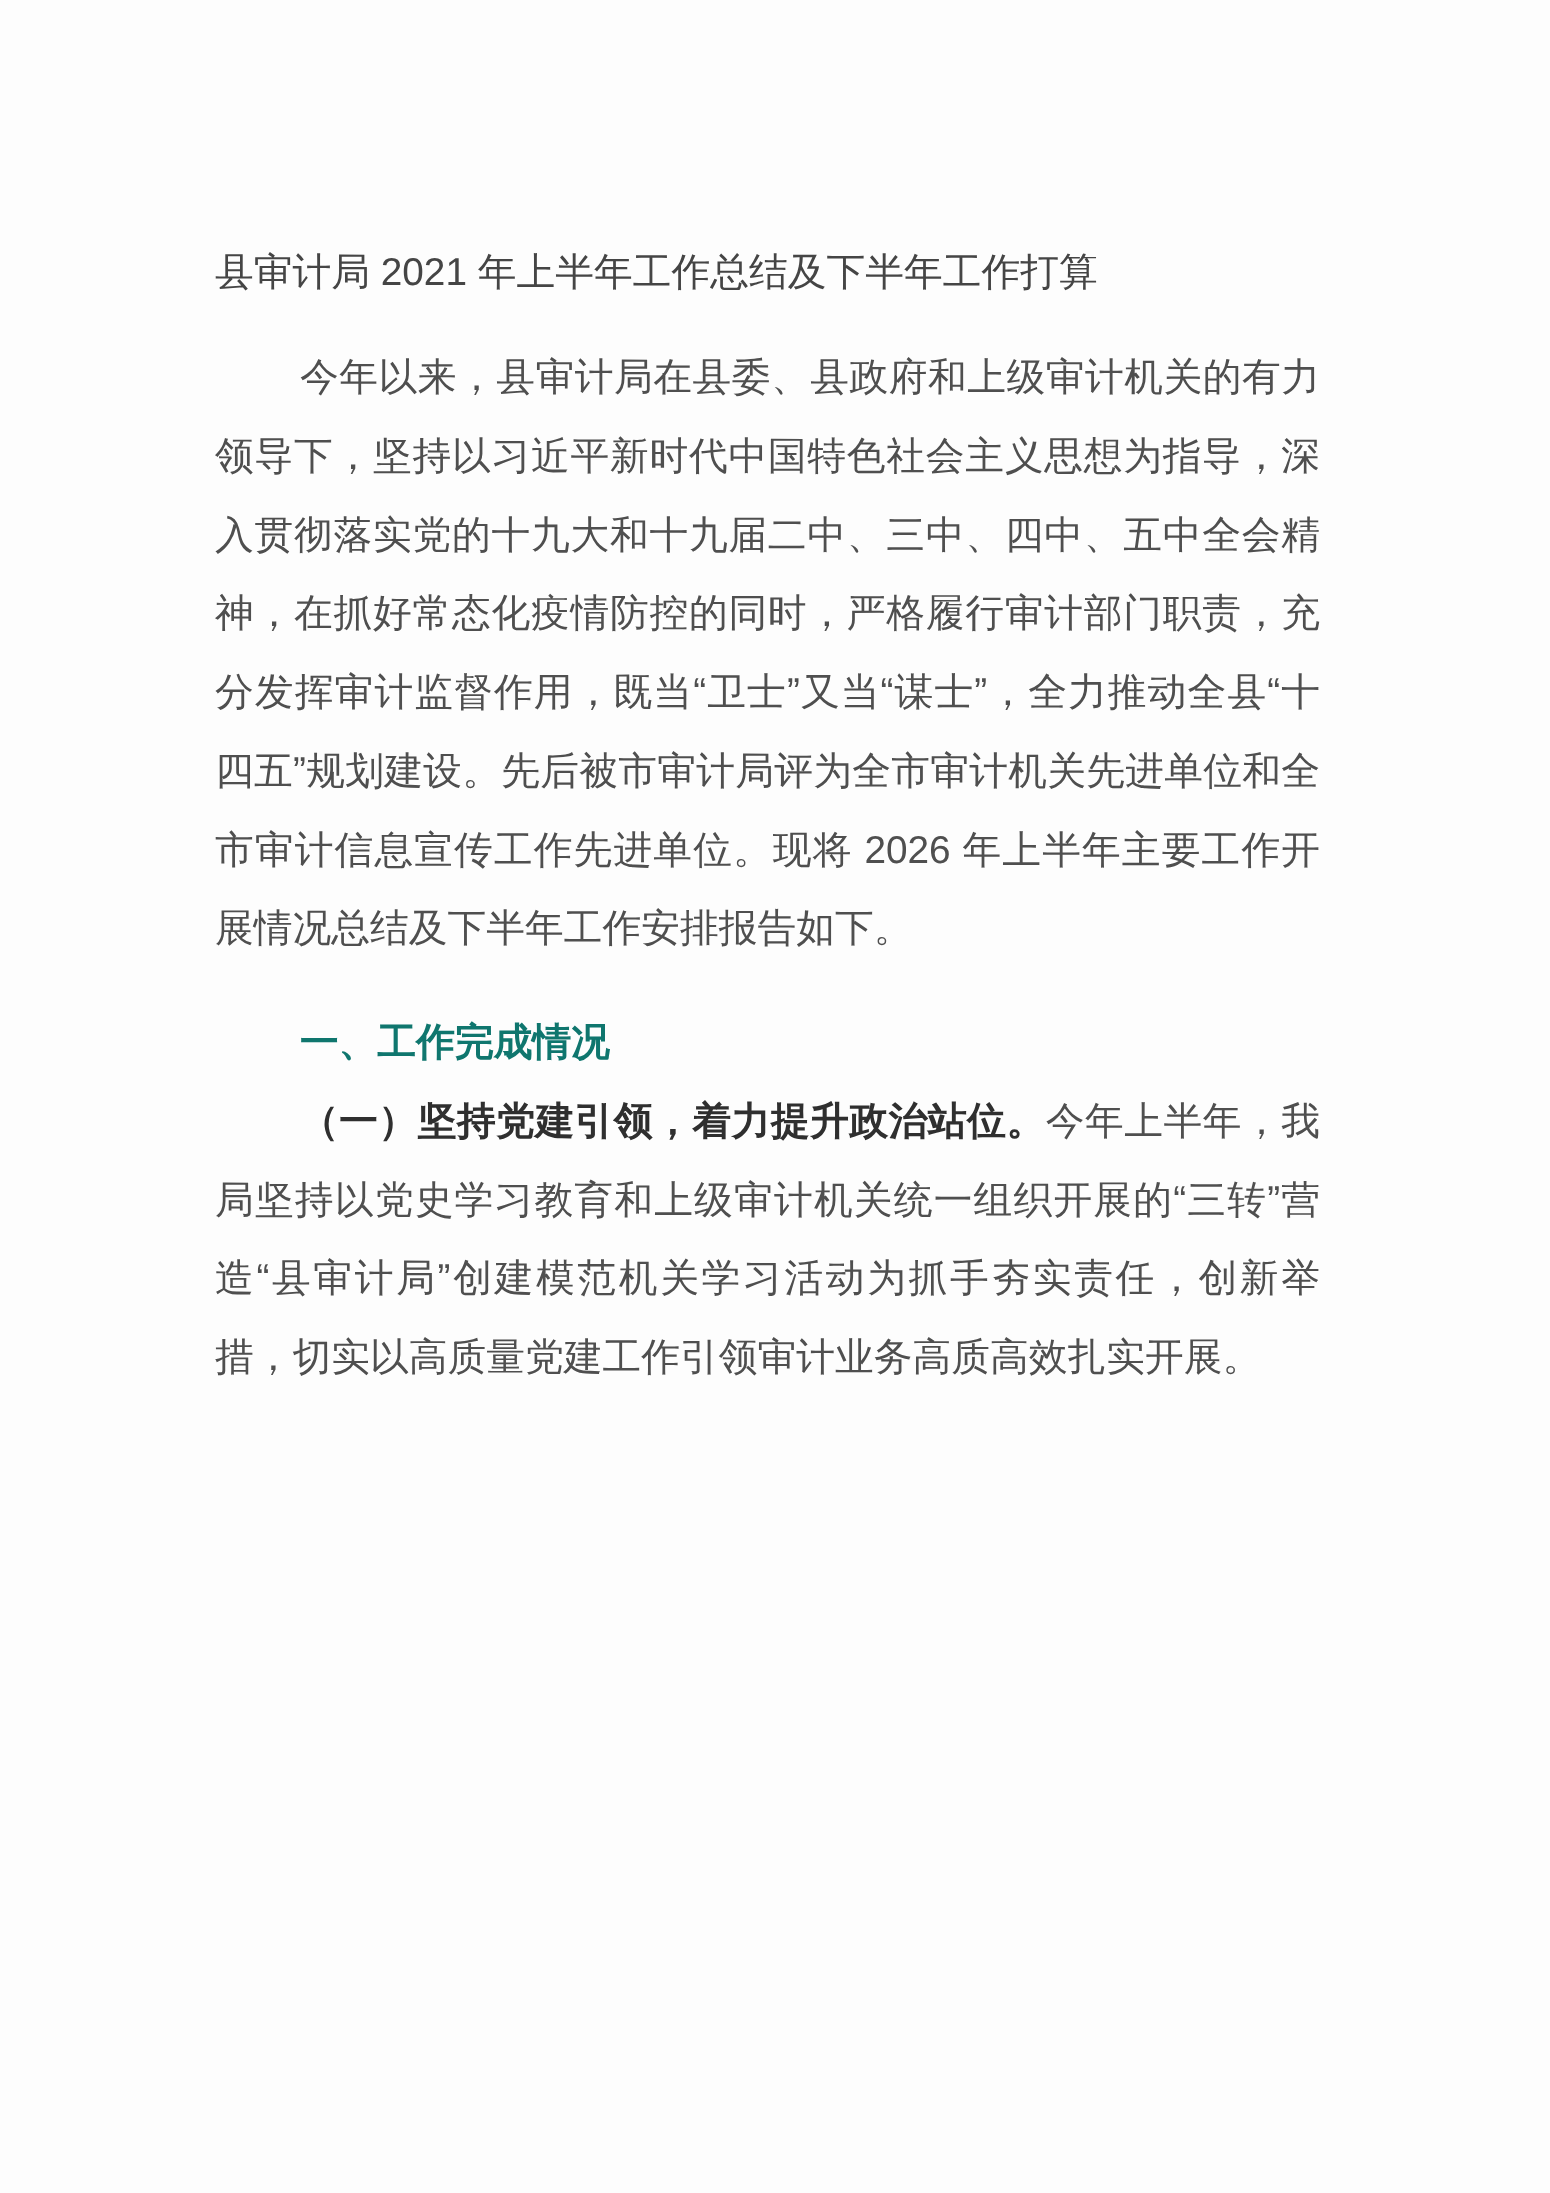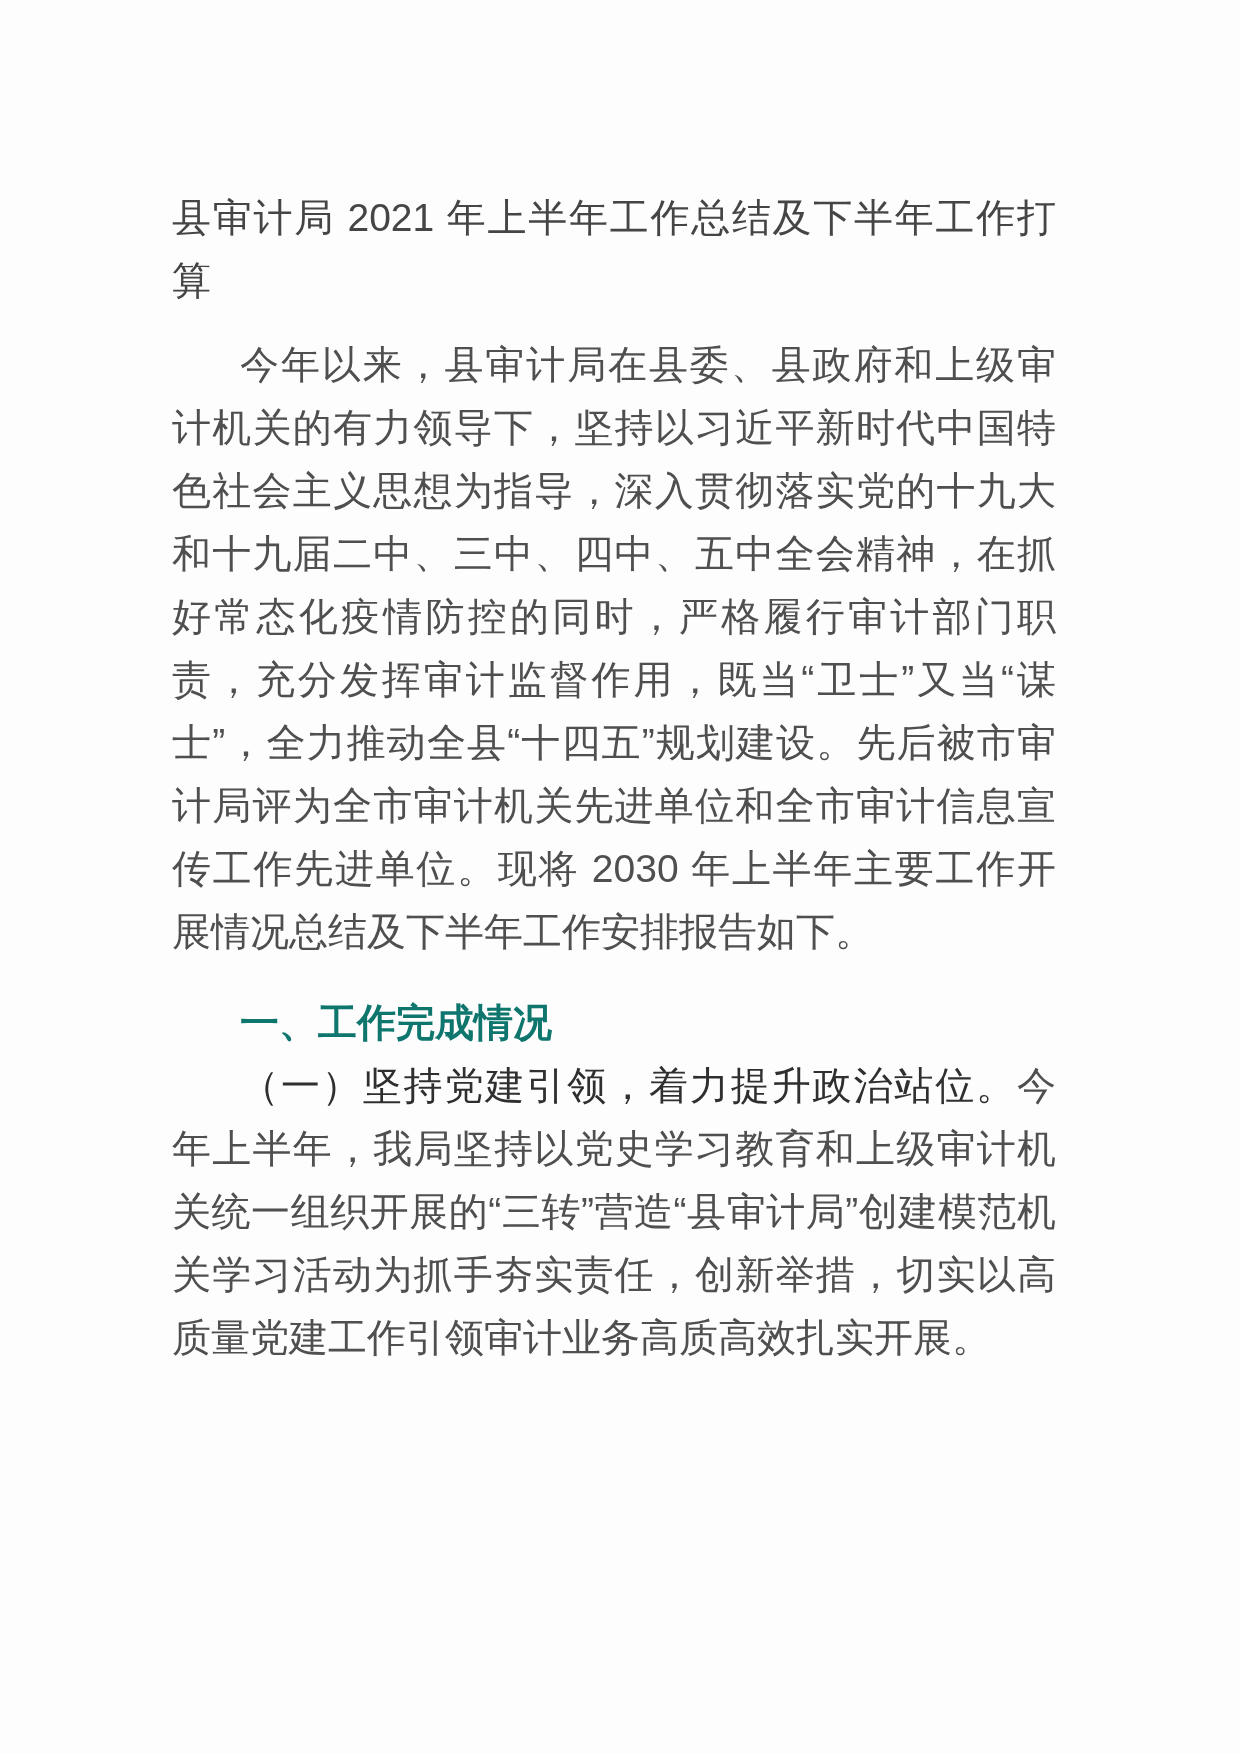--- a/index.html
+++ b/index.html
@@ -15,50 +15,50 @@
     background: #fdfdfd;
     overflow: hidden;
   }
   .doc {
     position: absolute;
     top: 186px;
     left: 172px;
     width: 884px;
   }
   .line {
-    font-size: 39px;
+    font-size: 31px;
     line-height: 63px;
     color: #4f4f4f;
     text-align: justify;
     letter-spacing: 0;
   }
   .title {
     margin-bottom: 21px;
     color: #454545;
   }
   .indent { text-indent: 68px; }
   .heading {
     margin-top: 28px;
     font-weight: bold;
     color: #0f766e;
   }
   .bold-lead {
-    font-weight: normal;
+    font-weight: bold;
     color: #2f2f2f;
   }
 </style>
 </head>
 <body>
 
 <div class="page">
   <div class="doc">
 
     <p class="line title">县审计局 2021 年上半年工作总结及下半年工作打算</p>
 
-    <p class="line indent">今年以来，县审计局在县委、县政府和上级审计机关的有力领导下，坚持以习近平新时代中国特色社会主义思想为指导，深入贯彻落实党的十九大和十九届二中、三中、四中、五中全会精神，在抓好常态化疫情防控的同时，严格履行审计部门职责，充分发挥审计监督作用，既当“卫士”又当“谋士”，全力推动全县“十四五”规划建设。先后被市审计局评为全市审计机关先进单位和全市审计信息宣传工作先进单位。现将 2030 年上半年主要工作开展情况总结及下半年工作安排报告如下。</p>
+    <p class="line indent">今年以来，县审计局在县委、县政府和上级审计机关的有力领导下，坚持以习近平新时代中国特色社会主义思想为指导，深入贯彻落实党的十九大和十九届二中、三中、四中、五中全会精神，在抓好常态化疫情防控的同时，严格履行审计部门职责，充分发挥审计监督作用，既当“卫士”又当“谋士”，全力推动全县“十四五”规划建设。先后被市审计局评为全市审计机关先进单位和全市审计信息宣传工作先进单位。现将 2026 年上半年主要工作开展情况总结及下半年工作安排报告如下。</p>
 
     <p class="line indent heading">一、工作完成情况</p>
 
     <p class="line indent"><span class="bold-lead">（一）坚持党建引领，着力提升政治站位。</span><span>今年上半年，我局坚持以党史学习教育和上级审计机关统一组织开展的“三转”营造“县审计局”创建模范机关学习活动为抓手夯实责任，创新举措，切实以高质量党建工作引领审计业务高质高效扎实开展。</span></p>
 
 
   </div>
 </div>
 
 </body></html>

